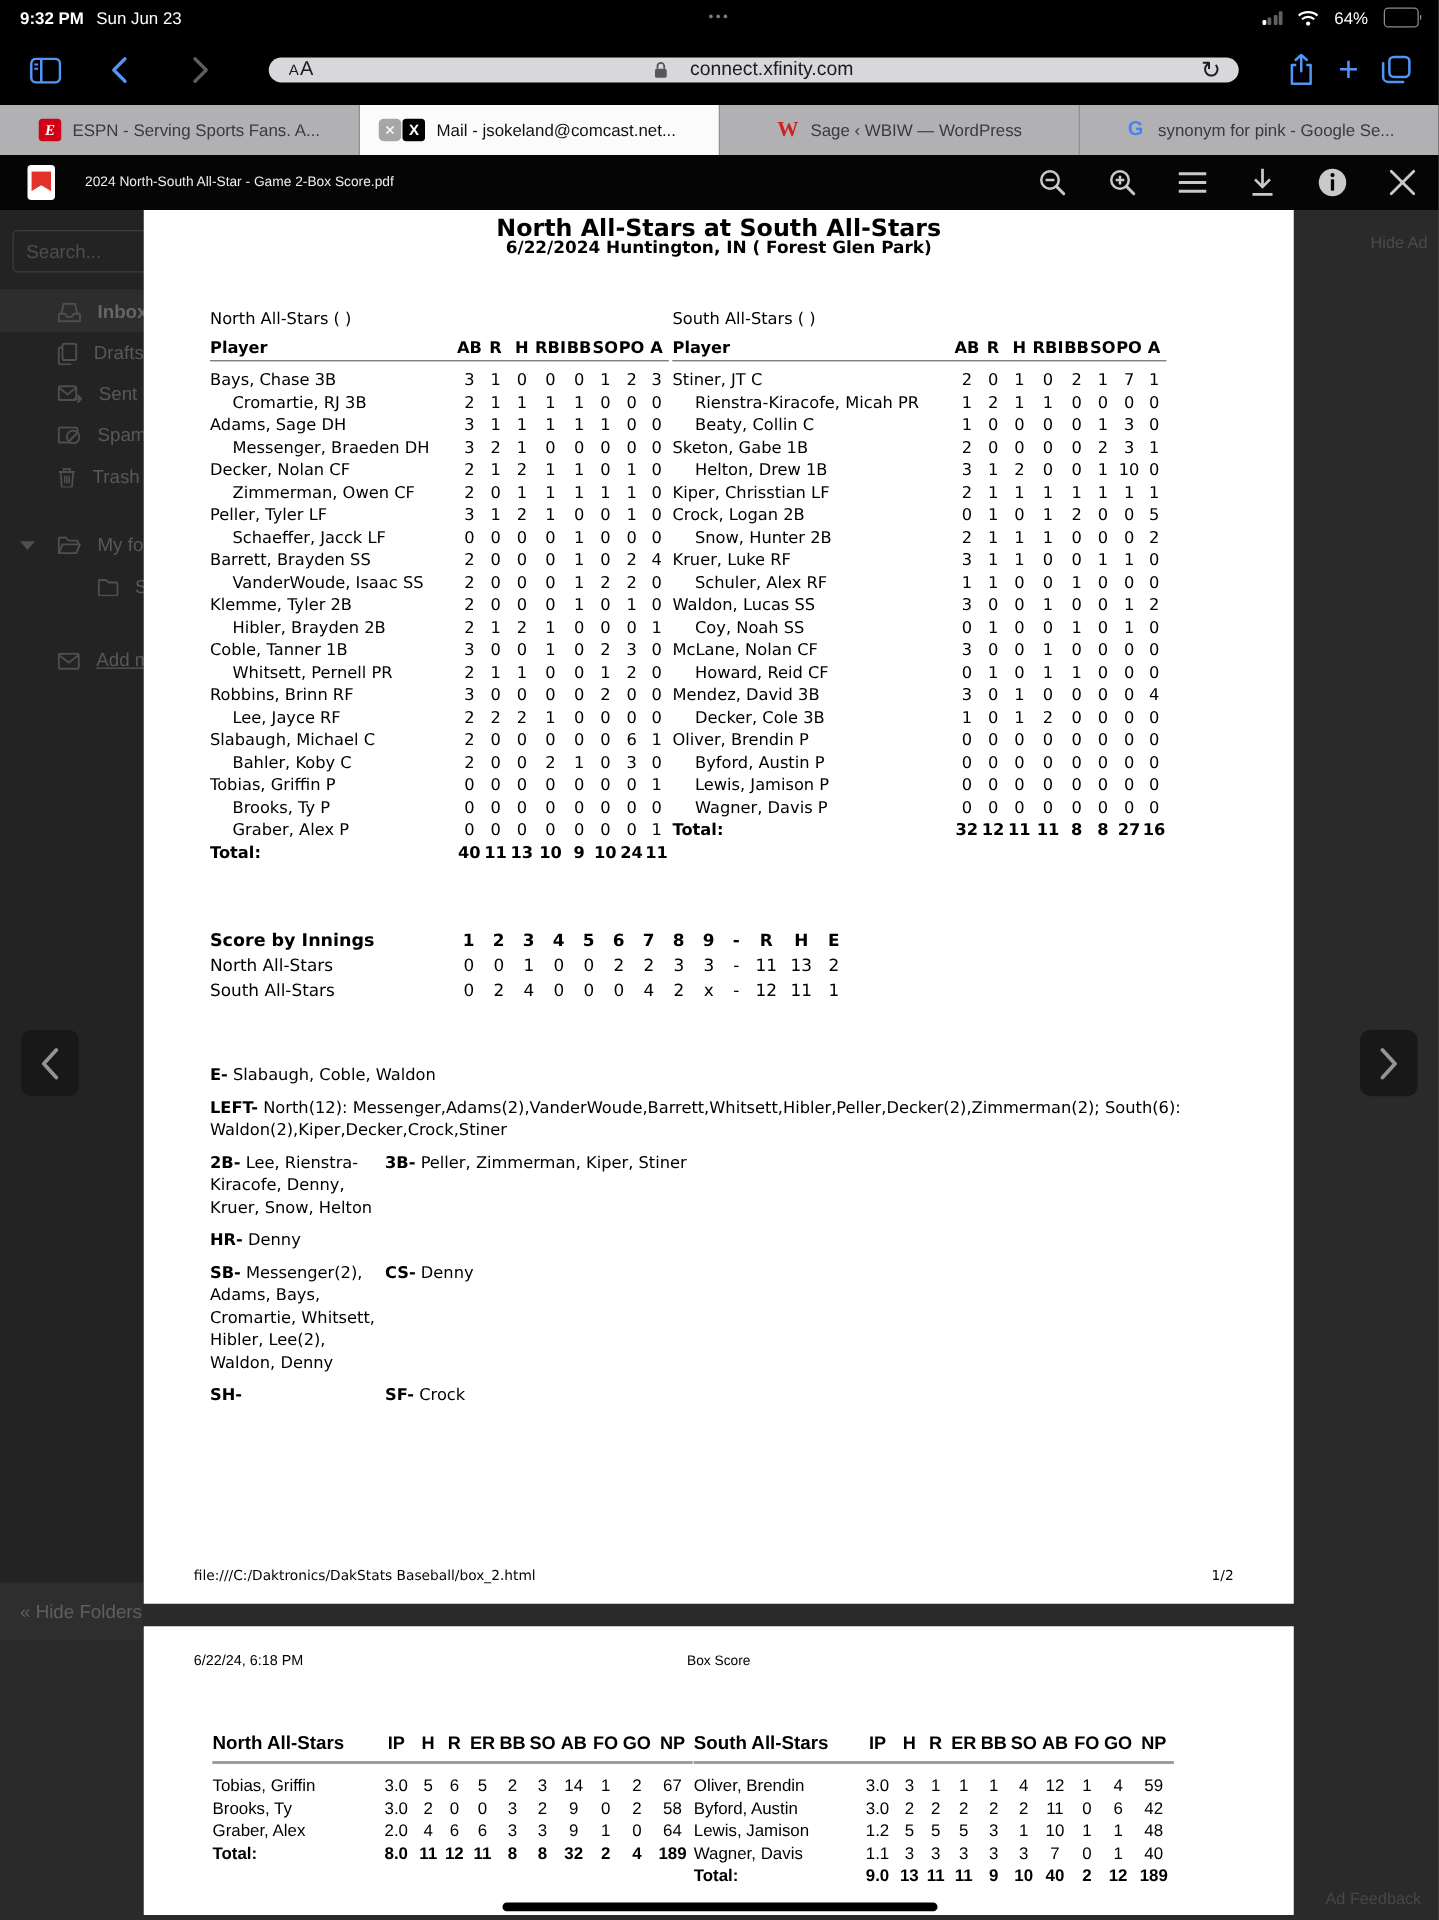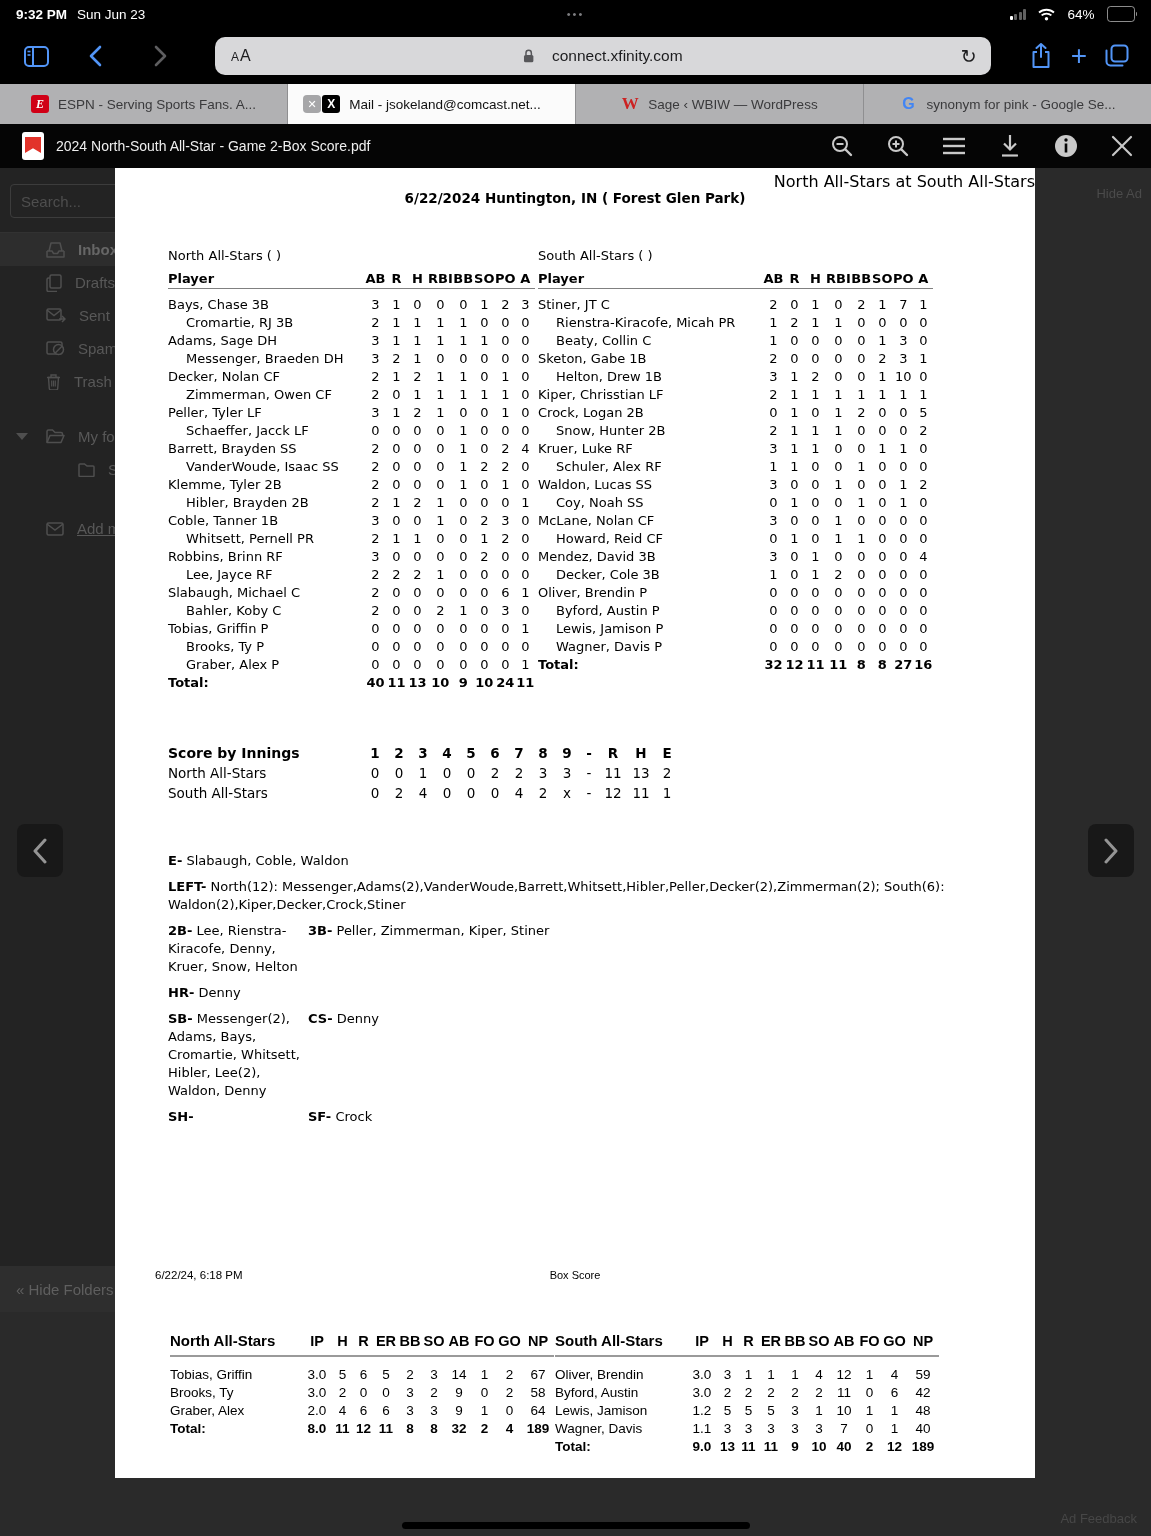--- a/index.html
+++ b/index.html
@@ -20,21 +20,21 @@
   .batt-body{width:24px;height:12px;border:1px solid rgba(255,255,255,.55);border-radius:3.5px;padding:1px;}
   .batt-fill{height:100%;width:62%;background:#fff;border-radius:1.5px;}
   .batt-nub{width:1.5px;height:4px;background:rgba(255,255,255,.55);border-radius:0 2px 2px 0;}
   
   .toolbar{position:absolute;left:0;top:28px;width:1151px;height:56px;background:#000;
     display:flex;align-items:center;}
   .tb-icon{flex:none;display:flex;align-items:center;justify-content:center;cursor:pointer;}
   .sidebar-toggle{margin-left:24px;}
   .nav-back{margin-left:40px;}
   .nav-fwd{margin-left:52px;}
-  .url-pill{flex:1;margin:0 40px 0 48px;height:38px;background:#d8d8da;border-radius:10px;
+  .url-pill{flex:1;margin:0 40px 0 48px;height:20px;background:#d8d8da;border-radius:10px;
     display:flex;align-items:center;position:relative;color:#1c1c1e;}
   .aa{margin-left:16px;font-size:16px;letter-spacing:1px;cursor:pointer;}
   .aa span:first-child{font-size:12px;}
   .url-center{position:absolute;left:50%;transform:translateX(-50%);display:flex;align-items:center;gap:18px;font-size:15.5px;}
   .reload{margin-left:auto;margin-right:14px;font-size:19px;color:#1c1c1e;cursor:pointer;font-family:"DejaVu Sans",sans-serif;}
   .share-btn{margin-right:20px;}
   .plus-btn{margin-right:18px;color:#5295f7;font-size:28px;font-weight:300;cursor:pointer;line-height:1;}
   .tabs-btn{margin-right:22px;}
   
   .tab-bar{position:absolute;left:0;top:84px;width:1151px;height:40px;display:flex;background:#0c0c0c;}
@@ -49,21 +49,21 @@
   .fav-espn{background:#d00016;color:#fff;font-style:italic;font-family:"Liberation Serif",serif;}
   .fav-x{background:#000;color:#fff;}
   .fav-w{color:#c22;background:transparent;font-family:"Liberation Serif",serif;font-size:17px;}
   .fav-g{color:#4285f4;background:transparent;font-size:16px;}
   
   .pdf-toolbar{position:absolute;left:0;top:124px;width:1151px;height:44px;background:#050505;
     display:flex;align-items:center;color:#d7d7d7;}
   .pdficon{width:22px;height:28px;margin-left:22px;background:#fff;border-radius:3px;position:relative;flex:none;}
   .pdficon::after{content:"";position:absolute;left:3px;top:5px;width:16px;height:16px;background:#e2332a;
     clip-path:polygon(0 0,100% 0,100% 100%,50% 70%,0 100%);}
-  .pdf-name{margin-left:12px;font-size:14px;color:#efefef;white-space:nowrap;}
+  .pdf-name{margin-left:24px;font-size:11px;color:#efefef;white-space:nowrap;}
   .pdf-actions{margin-left:auto;margin-right:16px;display:flex;align-items:center;gap:30px;}
   .pdf-actions .tb-icon{width:26px;height:26px;}
   
   .content{position:absolute;left:0;top:168px;width:1151px;height:1368px;background:#2a2a2a;}
   .hide-ad{position:absolute;right:9px;top:18px;color:#4b4b4b;font-size:13px;cursor:pointer;}
   .ad-feedback{position:absolute;right:14px;bottom:10px;color:#474747;font-size:13px;cursor:pointer;}
   
   .mside{position:absolute;left:0;top:0;width:115px;height:1144px;background:#232323;overflow:hidden;}
   .m-search{margin:16px 0 0 10px;width:168px;height:34px;border:1px solid #3c3c3c;border-radius:4px;
     background:transparent;color:#4e4e4e;font-size:15px;padding:0 10px;box-sizing:border-box;}
@@ -82,22 +82,22 @@
     color:#5f5f5f;font-size:15px;display:flex;align-items:center;padding-left:16px;box-sizing:border-box;
     white-space:nowrap;cursor:pointer;}
   
   .pg-arrow{position:absolute;width:46px;height:53px;background:#181818;border-radius:8px;
     display:flex;align-items:center;justify-content:center;cursor:pointer;}
   .pg-left{left:17px;top:656px;}
   .pg-right{left:1088px;top:656px;}
   
   .page{position:absolute;left:115px;width:920px;background:#fff;color:#000;}
   .page1{top:0;height:1115px;font-family:"DejaVu Sans",sans-serif;}
-  .page2{top:1079px;height:231px;overflow:hidden;text-decoration:underline;}
-  .p1-title{position:absolute;left:0;top:4px;width:100%;text-align:right;font-weight:normal;font-size:16px;}
+  .page2{top:1133px;height:231px;overflow:hidden;text-decoration:underline;}
+  .p1-title{position:absolute;left:0;top:4px;width:100%;text-align:center;font-weight:bold;font-size:19px;}
   .p1-sub{position:absolute;left:0;top:22px;width:100%;text-align:center;font-weight:bold;font-size:13.5px;}
   .batwrap{position:absolute;top:80px;}
   .batwrap.north{left:53px;}
   .batwrap.south{left:423px;}
   .teamname{font-size:13px;height:20px;}
   table.bat{border-collapse:collapse;table-layout:fixed;}
   .bat th,.bat td{padding:0;height:18px;font-size:13px;font-weight:normal;text-align:center;white-space:nowrap;overflow:visible;}
   .bat .headrow th{font-weight:bold;border-bottom:1px solid #808080;height:20px;}
   .bat .pname{text-align:left;}
   .bat .ind{padding-left:18px;}

